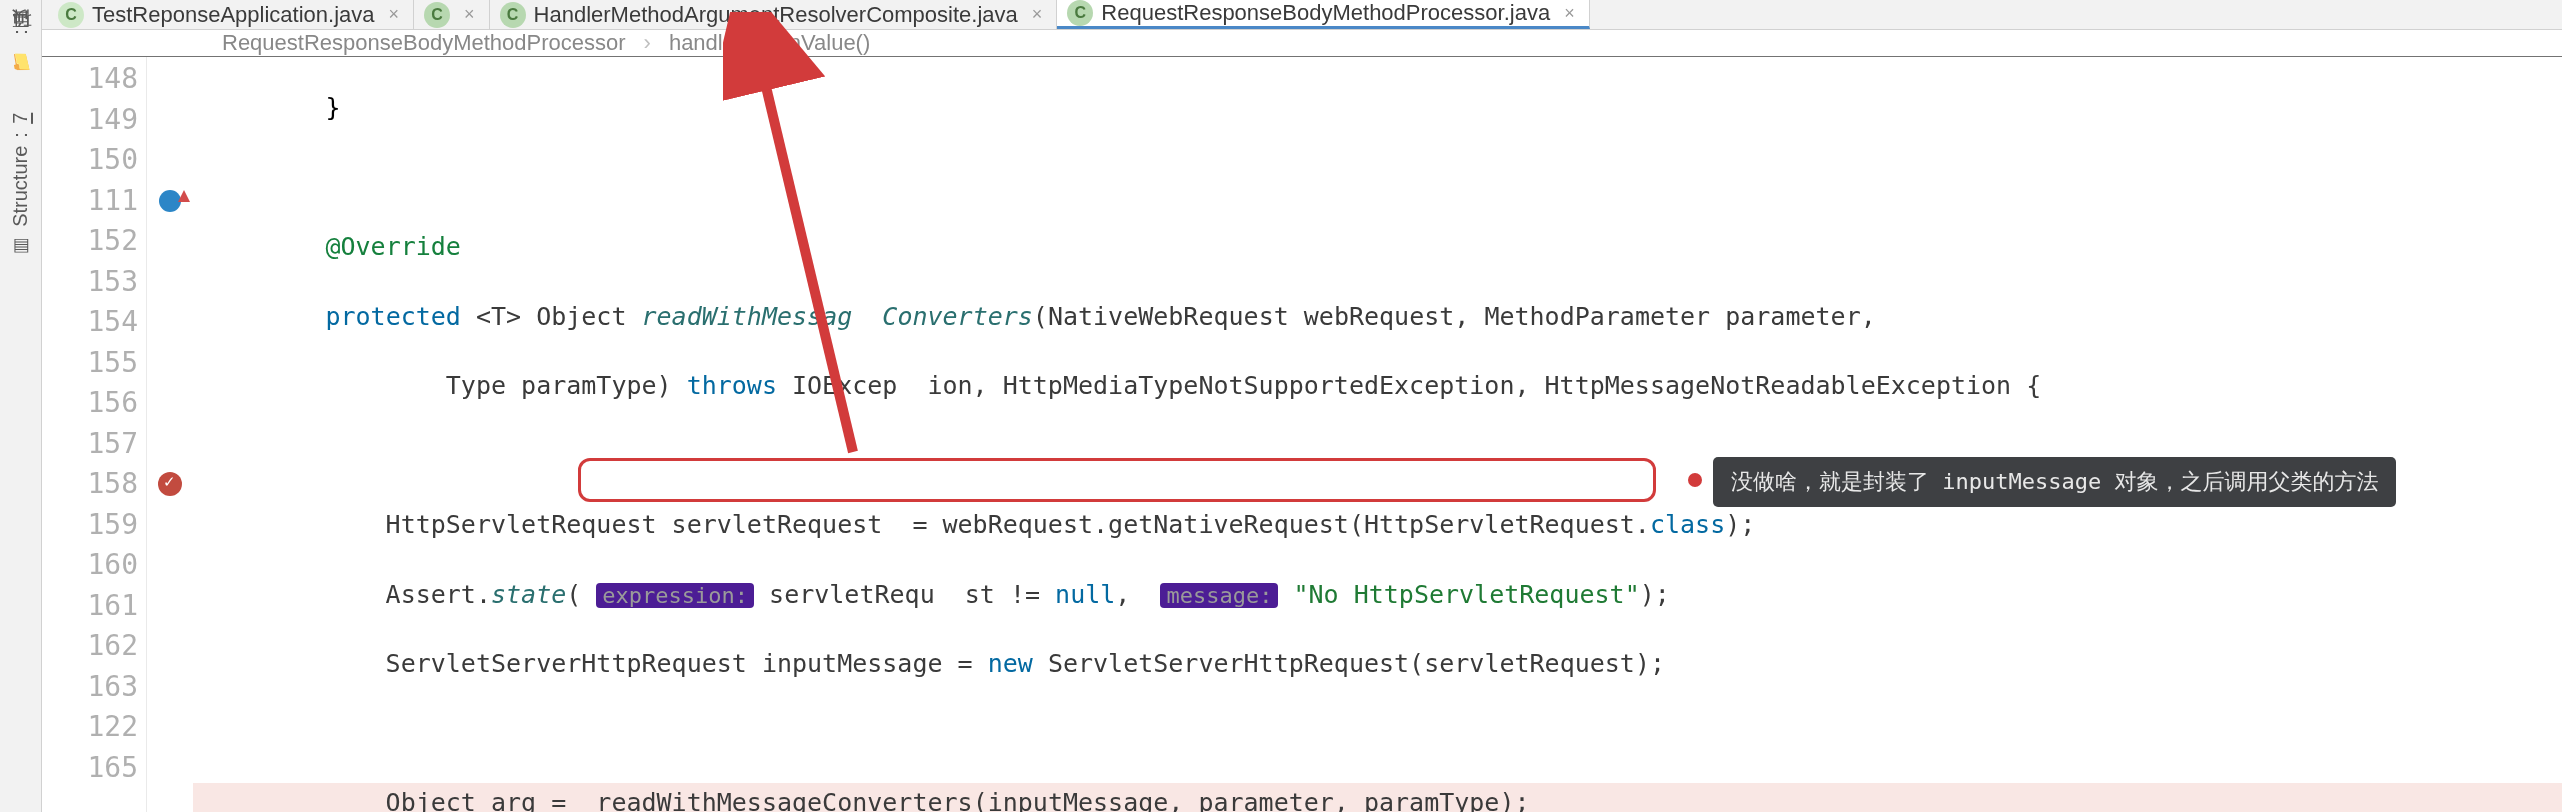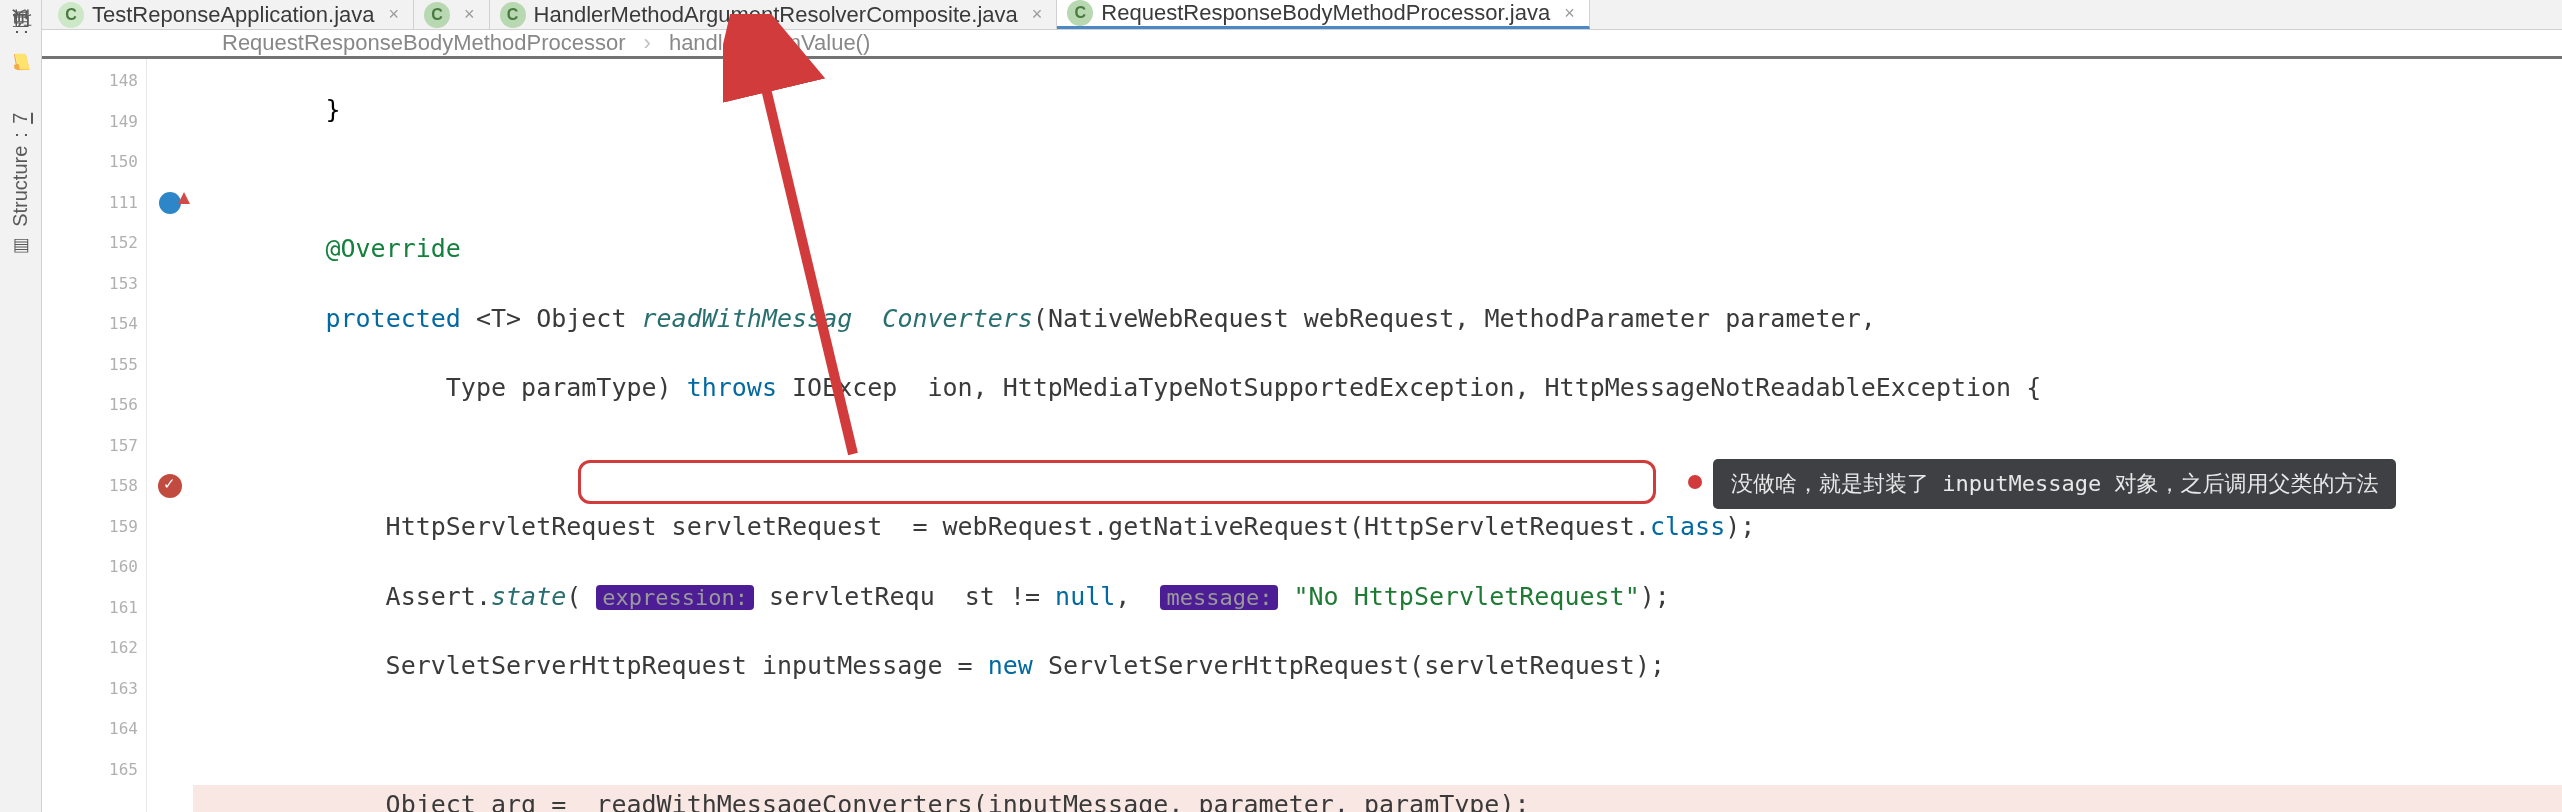--- a/index.html
+++ b/index.html
@@ -81,21 +81,21 @@
     background: #cde8c6;
   }
   .file-tab .close-x {
     color: #9a9a9a;
     font-size: 18px;
     margin-left: 6px;
   }
   .breadcrumb-bar {
     height: 44px;
     background: #ffffff;
-    border-bottom: 3px solid #737373;
+    border-bottom: 1px solid #737373;
     display: flex;
     align-items: center;
     padding-left: 180px;
     gap: 18px;
     font-size: 22px;
     color: #888888;
   }
   .breadcrumb-sep {
     color: #bfbfbf;
   }
@@ -109,21 +109,21 @@
     background: #ffffff;
     border-right: 1px solid #eaeaea;
     text-align: right;
     padding-right: 8px;
     padding-top: 2px;
   }
   .gutter .ln {
     height: 40.5px;
     line-height: 40.5px;
     font-family: "Menlo", "Consolas", monospace;
-    font-size: 16px;
+    font-size: 28px;
     color: #b0b0b0;
   }
   .marker-col {
     width: 46px;
     background: #ffffff;
     padding-top: 2px;
   }
   .marker-col .mk {
     height: 40.5px;
     display: flex;
@@ -272,21 +272,21 @@
       <div class="ln">154</div>
       <div class="ln">155</div>
       <div class="ln">156</div>
       <div class="ln">157</div>
       <div class="ln">158</div>
       <div class="ln">159</div>
       <div class="ln">160</div>
       <div class="ln">161</div>
       <div class="ln">162</div>
       <div class="ln">163</div>
-      <div class="ln">164</div>
+      <div class="ln">122</div>
       <div class="ln">165</div>
     </div>
     <div class="marker-col">
       <div class="mk"></div>
         <div class="mk"></div>
         <div class="mk"></div>
       <div class="mk">
           <span class="mk-override"></span>
         </div>
       <div class="mk"></div>

